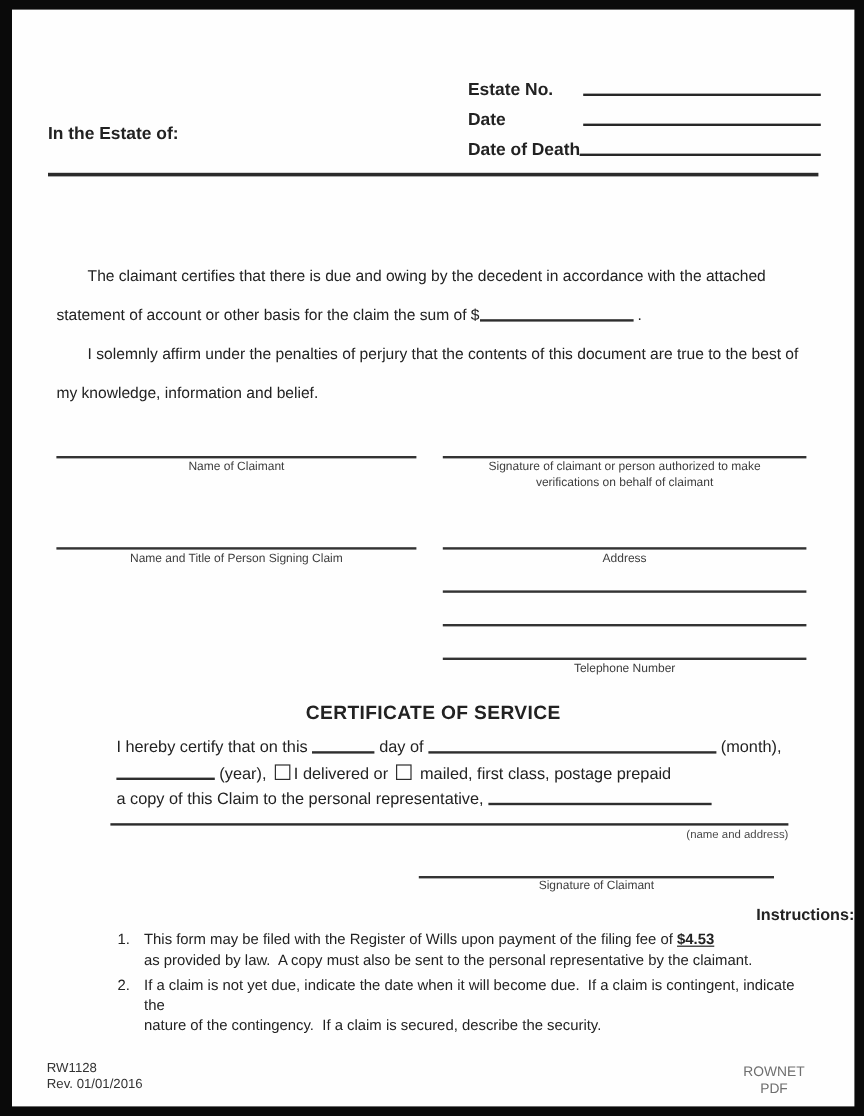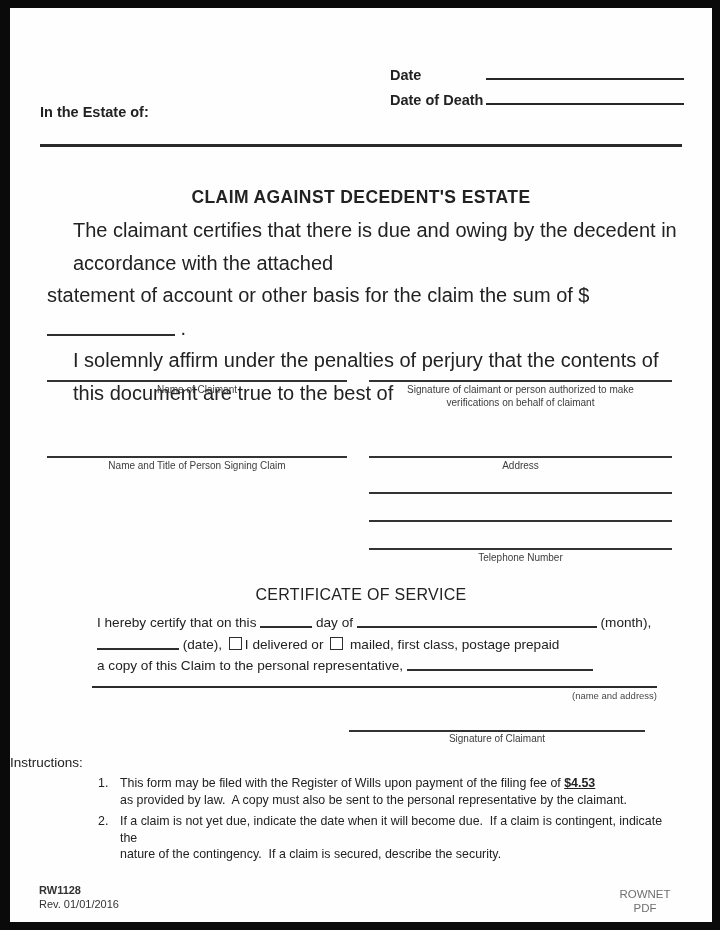--- a/index.html
+++ b/index.html
@@ -24,77 +24,81 @@
   .hdr-fields{top:50px;left:380px;right:28px;}
   .hdr-row{display:flex;align-items:flex-end;height:25px;}
   .hdr-row .lbl{font-size:14.5px;font-weight:bold;white-space:nowrap;}
   .hdr-row:nth-child(1) .lbl{width:96px;}
   .hdr-row:nth-child(2) .lbl{width:96px;}
   .hdr-row .fill-line{flex:1;border-bottom:2.5px solid #272727;margin-bottom:3px;}
   .top-rule{top:136px;left:30px;right:30px;border-top:3px solid #2b2b2b;}
 
   
   .doc-title{top:179px;left:0;right:0;text-align:center;font-size:17.5px;font-weight:bold;letter-spacing:.4px;}
-  .body-text{top:206px;left:37px;right:28px;font-size:20px;line-height:32.5px;}
+  .body-text{top:206px;left:37px;right:28px;font-size:13px;line-height:32.5px;}
   .body-text .indent{padding-left:26px;}
   .bl{display:inline-block;height:13px;border-bottom:2px solid #2e2e2e;vertical-align:-1px;}
 
   
   .sig-area{top:372px;left:37px;right:40px;height:210px;}
   .sigline{border-top:2px solid #333;height:0;}
   .sig-label{font-size:10px;color:#3d3d3d;text-align:center;line-height:12.5px;margin-top:2px;}
   .col-l{position:absolute;left:0;width:300px;}
   .col-r{position:absolute;left:322px;right:0;}
 
   
-  .cert-title{top:578px;left:0;right:0;text-align:center;font-size:16px;font-weight:normal;letter-spacing:.3px;}
+  .cert-title{top:578px;left:0;right:0;text-align:center;font-size:16px;font-weight:bold;letter-spacing:.3px;}
   .cert-text{top:604px;left:87px;right:50px;font-size:13.6px;line-height:21.5px;}
   .cbx{display:inline-block;width:11px;height:11px;border:1.6px solid #2e2e2e;vertical-align:-1px;margin:0 3px;background:#fff;}
   .na-line{top:678px;left:82px;right:55px;border-top:2.5px solid #2c2c2c;}
   .na-label{top:682px;left:82px;right:55px;text-align:right;font-size:9.5px;color:#484848;}
   .sigclaim{top:722px;left:339px;width:296px;border-top:2px solid #333;}
   .sigclaim-label{top:725px;left:339px;width:296px;text-align:center;font-size:10px;color:#3d3d3d;}
 
   
-  .instr-title{top:747px;left:0;right:0;text-align:left;font-size:13.5px;font-weight:normal;}
+  .instr-title{top:747px;left:0;right:0;text-align:right;font-size:13.5px;font-weight:bold;}
   .instr{top:767px;left:88px;right:36px;font-size:12.4px;line-height:16.5px;}
   .instr-item{display:flex;}
   .instr-item + .instr-item{margin-top:5px;}
   .instr-num{width:22px;flex:none;}
   .fee{font-weight:bold;text-decoration:underline;}
 
   
   .footer-left{top:876px;left:29px;font-size:11px;line-height:13.5px;color:#333;}
-  .footer-left .fno{font-weight:bold;}
+  .footer-left .fno{font-weight:normal;}
   .footer-right{top:880px;left:585px;width:100px;text-align:center;font-size:11.5px;line-height:13.5px;color:#6f6f6f;}
 </style>
 </head>
 <body>
 
 <div class="sheet">
 
   <div class="abs estate-of">In the Estate of:</div>
   <div class="abs hdr-fields">
+    <div class="hdr-row">
+      <span class="lbl">Estate No.</span>
+      <div class="fill-line"></div>
+    </div>
     <div class="hdr-row">
       <span class="lbl">Date</span>
       <div class="fill-line"></div>
     </div>
     <div class="hdr-row">
       <span class="lbl">Date of Death</span>
       <div class="fill-line"></div>
     </div>
   </div>
   <div class="abs top-rule"></div>
 
-  <div class="abs doc-title">CLAIM AGAINST DECEDENT'S ESTATE</div>
 
   <div class="abs body-text">
     <div class="indent">The claimant certifies that there is due and owing by the decedent in accordance with the attached</div>
     <div><span>statement of account or other basis for the claim the sum of $</span><span class="bl" style="width:128px"></span><span> .</span></div>
     <div class="indent">I solemnly affirm under the penalties of perjury that the contents of this document are true to the best of</div>
+    <div>my knowledge, information and belief.</div>
   </div>
 
   <div class="abs sig-area">
     <div class="col-l" style="top:0">
       <div class="sigline"></div>
       <div class="sig-label">Name of Claimant</div>
     </div>
     <div class="col-r" style="top:0">
       <div class="sigline"></div>
       <div class="sig-label">Signature of claimant or person authorized to make</div>
@@ -116,21 +120,21 @@
     </div>
     <div class="col-r" style="top:168px">
       <div class="sigline"></div>
       <div class="sig-label">Telephone Number</div>
     </div>
   </div>
 
   <div class="abs cert-title">CERTIFICATE OF SERVICE</div>
   <div class="abs cert-text">
     <div><span>I hereby certify that on this</span> <span class="bl" style="width:52px"></span> <span>day of</span> <span class="bl" style="width:240px"></span> <span>(month),</span></div>
-    <div><span class="bl" style="width:82px"></span> <span>(date),</span> <span class="cbx"></span><span>I delivered or</span> <span class="cbx"></span>&nbsp;<span>mailed, first class, postage prepaid</span></div>
+    <div><span class="bl" style="width:82px"></span> <span>(year),</span> <span class="cbx"></span><span>I delivered or</span> <span class="cbx"></span>&nbsp;<span>mailed, first class, postage prepaid</span></div>
     <div><span>a copy of this Claim to the personal representative,</span> <span class="bl" style="width:186px"></span></div>
   </div>
   <div class="abs na-line"></div>
   <div class="abs na-label">(name and address)</div>
   <div class="abs sigclaim"></div>
   <div class="abs sigclaim-label">Signature of Claimant</div>
 
   <div class="abs instr-title">Instructions:</div>
   <div class="abs instr">
     <div class="instr-item">

